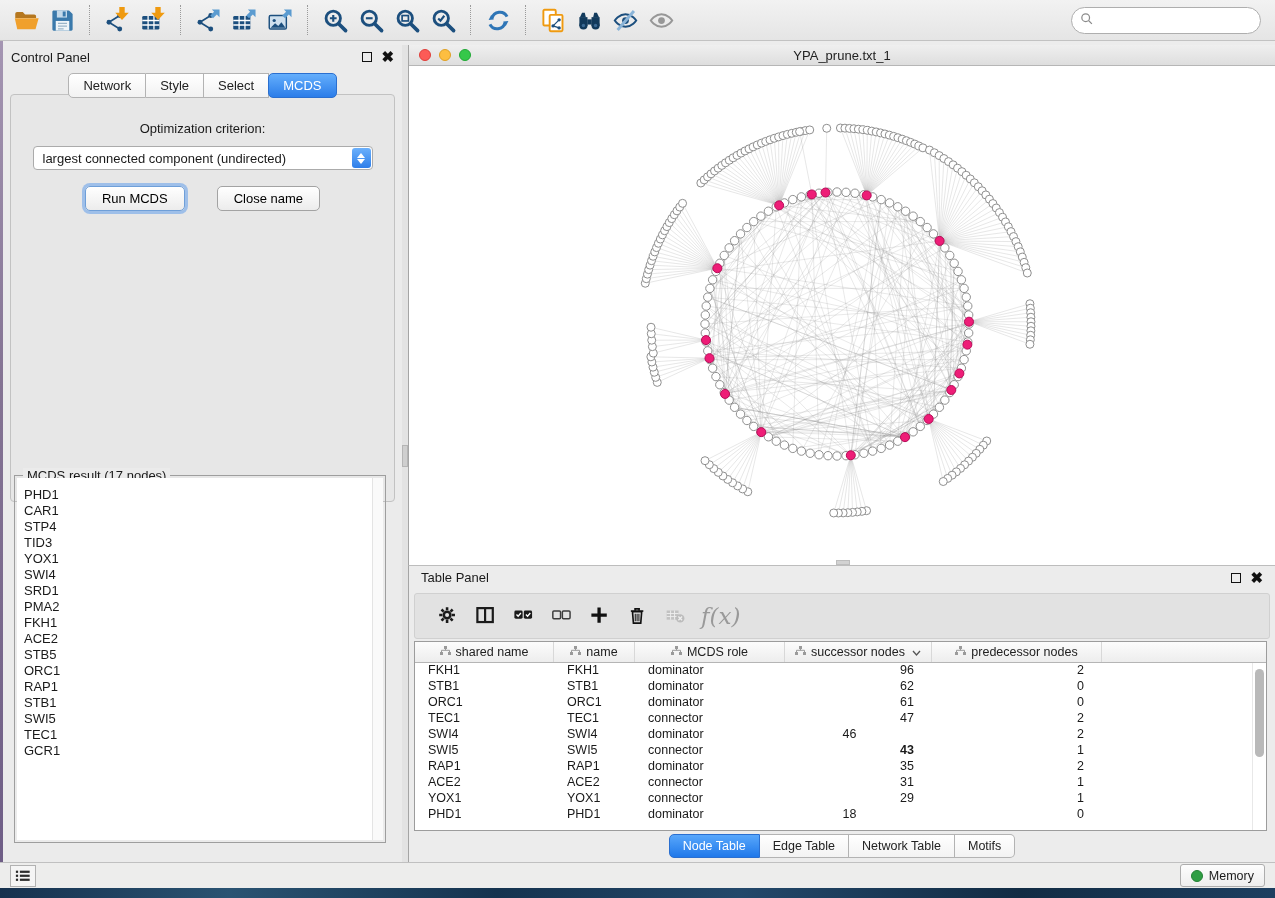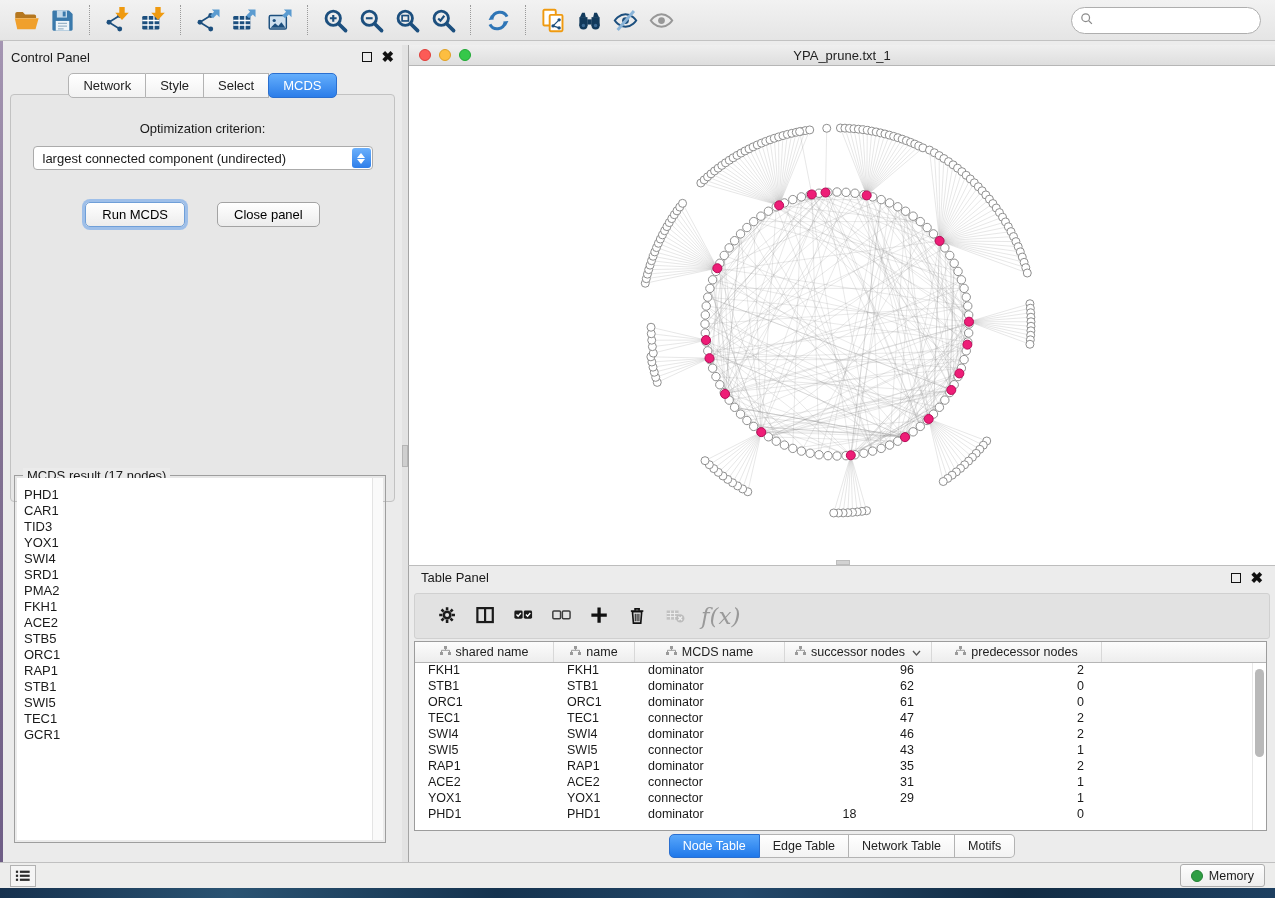--- a/index.html
+++ b/index.html
@@ -66,21 +66,21 @@
     border:1px solid #ababab; border-radius:4px; display:flex; align-items:center;
     font-size:13px; padding-left:9px; position:relative;
   }
   #criterion-select .stepper {
     position:absolute; right:1px; top:1px; bottom:1px; width:19px;
     background:linear-gradient(#6cb1fc,#2e7ee9); border-radius:3px;
     display:flex; flex-direction:column; align-items:center; justify-content:center; gap:1px;
   }
   .chev-up { width:0; height:0; border-left:4px solid transparent; border-right:4px solid transparent; border-bottom:5px solid #fff; }
   .chev-down { width:0; height:0; border-left:4px solid transparent; border-right:4px solid transparent; border-top:5px solid #fff; }
-  #cp-buttons { display:flex; justify-content:center; gap:32px; margin-top:32px; }
+  #cp-buttons { display:flex; justify-content:center; gap:32px; margin-top:16px; }
   .mac-btn {
     font-size:13px; padding:3px 16px; height:25px;
     background:linear-gradient(#ffffff,#ececec); border:1px solid #a3a3a3; border-radius:5px;
   }
   .mac-btn.focused { box-shadow:0 0 0 3px rgba(110,165,235,.6); border-color:#6f9fd8; }
   #mcds-result {
     position:absolute; left:11px; right:16px; top:430px; height:368px;
     border:1px solid #9e9e9e;
   }
   #mcds-result .group-title {
@@ -368,28 +368,29 @@
     <div id="criterion-label">Optimization criterion:</div>
     <div id="criterion-select">
       <span>largest connected component (undirected)</span>
       <span class="stepper">
           <span class="chev-up"></span>
           <span class="chev-down"></span>
         </span>
     </div>
     <div id="cp-buttons">
       <button class="mac-btn focused">Run MCDS</button>
-      <button class="mac-btn">Close panel</button>
+      <button class="mac-btn">Close name</button>
     </div>
   </div>
   <div id="mcds-result">
     <span class="group-title">MCDS result (17 nodes)</span>
     <div id="mcds-list">
         <div>PHD1</div>
         <div>CAR1</div>
+        <div>STP4</div>
         <div>TID3</div>
         <div>YOX1</div>
         <div>SWI4</div>
         <div>SRD1</div>
         <div>PMA2</div>
         <div>FKH1</div>
         <div>ACE2</div>
         <div>STB5</div>
         <div>ORC1</div>
         <div>RAP1</div>
@@ -1158,21 +1159,21 @@
         </div>
         <div class="nt-hcell" style="width: 150px;">
           <span><svg width="11" height="10" viewBox="0 0 11 10">
               <g fill="#9a9a9a">
                 <rect x="4" y="0" width="3" height="3"></rect>
                 <rect x="0" y="6" width="3" height="3"></rect>
                 <rect x="8" y="6" width="3" height="3"></rect>
               </g>
               <path d="M5.5 3v1.3M1.5 6V4.3h8V6" stroke="#9a9a9a" fill="none"></path>
             </svg></span>
-          <span>MCDS name</span>
+          <span>MCDS role</span>
         </div>
         <div class="nt-hcell" style="width: 147px;">
           <span><svg width="11" height="10" viewBox="0 0 11 10">
               <g fill="#9a9a9a">
                 <rect x="4" y="0" width="3" height="3"></rect>
                 <rect x="0" y="6" width="3" height="3"></rect>
                 <rect x="8" y="6" width="3" height="3"></rect>
               </g>
               <path d="M5.5 3v1.3M1.5 6V4.3h8V6" stroke="#9a9a9a" fill="none"></path>
             </svg></span>
@@ -1220,28 +1221,28 @@
           <div class="nt-cell l" style="width: 139px;">TEC1</div>
           <div class="nt-cell l" style="width: 81px;">TEC1</div>
           <div class="nt-cell l" style="width: 150px;">connector</div>
           <div class="nt-cell r" style="width: 147px;">47</div>
           <div class="nt-cell r" style="width: 170px;">2</div>
         </div>
         <div class="nt-row">
           <div class="nt-cell l" style="width: 139px;">SWI4</div>
           <div class="nt-cell l" style="width: 81px;">SWI4</div>
           <div class="nt-cell l" style="width: 150px;">dominator</div>
-          <div class="nt-cell r" style="width: 147px;">46</div>
+          <div class="nt-cell r" style="width: 147px; text-align: center;">46</div>
           <div class="nt-cell r" style="width: 170px;">2</div>
         </div>
         <div class="nt-row">
           <div class="nt-cell l" style="width: 139px;">SWI5</div>
           <div class="nt-cell l" style="width: 81px;">SWI5</div>
           <div class="nt-cell l" style="width: 150px;">connector</div>
-          <div class="nt-cell r" style="width: 147px;">43</div>
+          <div class="nt-cell r" style="width: 147px; font-weight: bold;">43</div>
           <div class="nt-cell r" style="width: 170px;">1</div>
         </div>
         <div class="nt-row">
           <div class="nt-cell l" style="width: 139px;">RAP1</div>
           <div class="nt-cell l" style="width: 81px;">RAP1</div>
           <div class="nt-cell l" style="width: 150px;">dominator</div>
           <div class="nt-cell r" style="width: 147px;">35</div>
           <div class="nt-cell r" style="width: 170px;">2</div>
         </div>
         <div class="nt-row">

